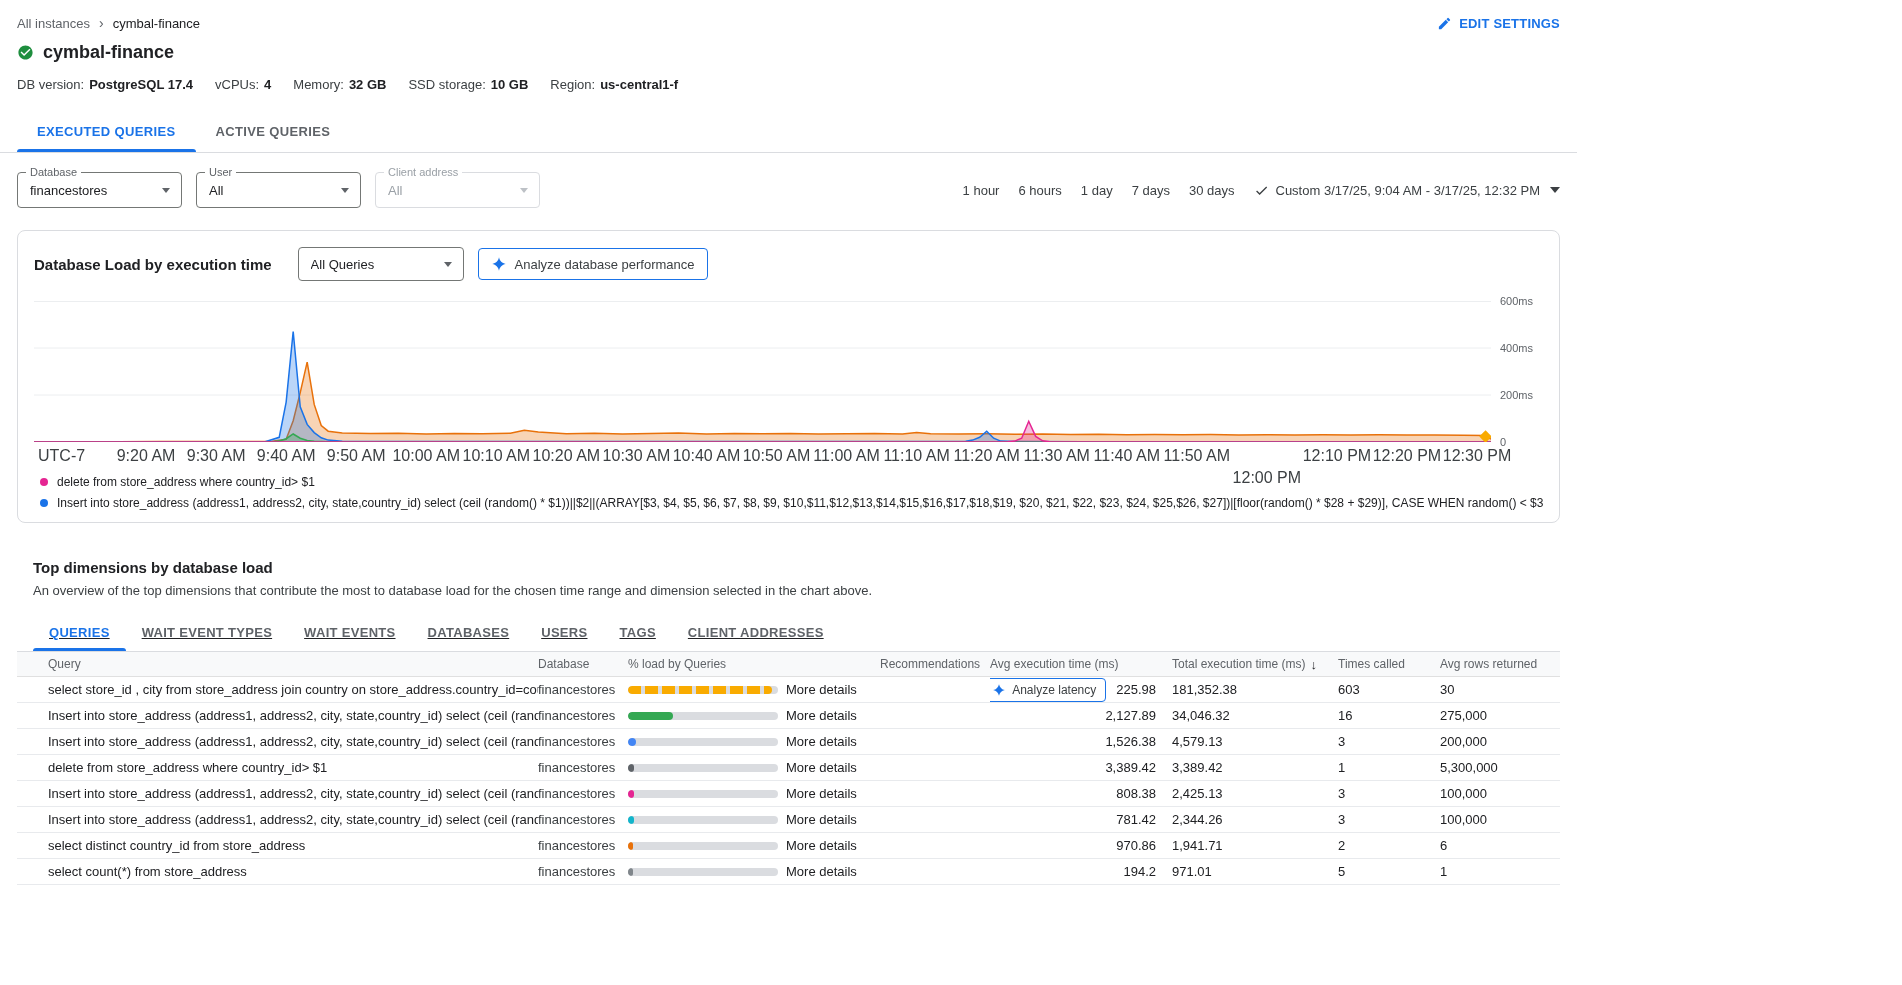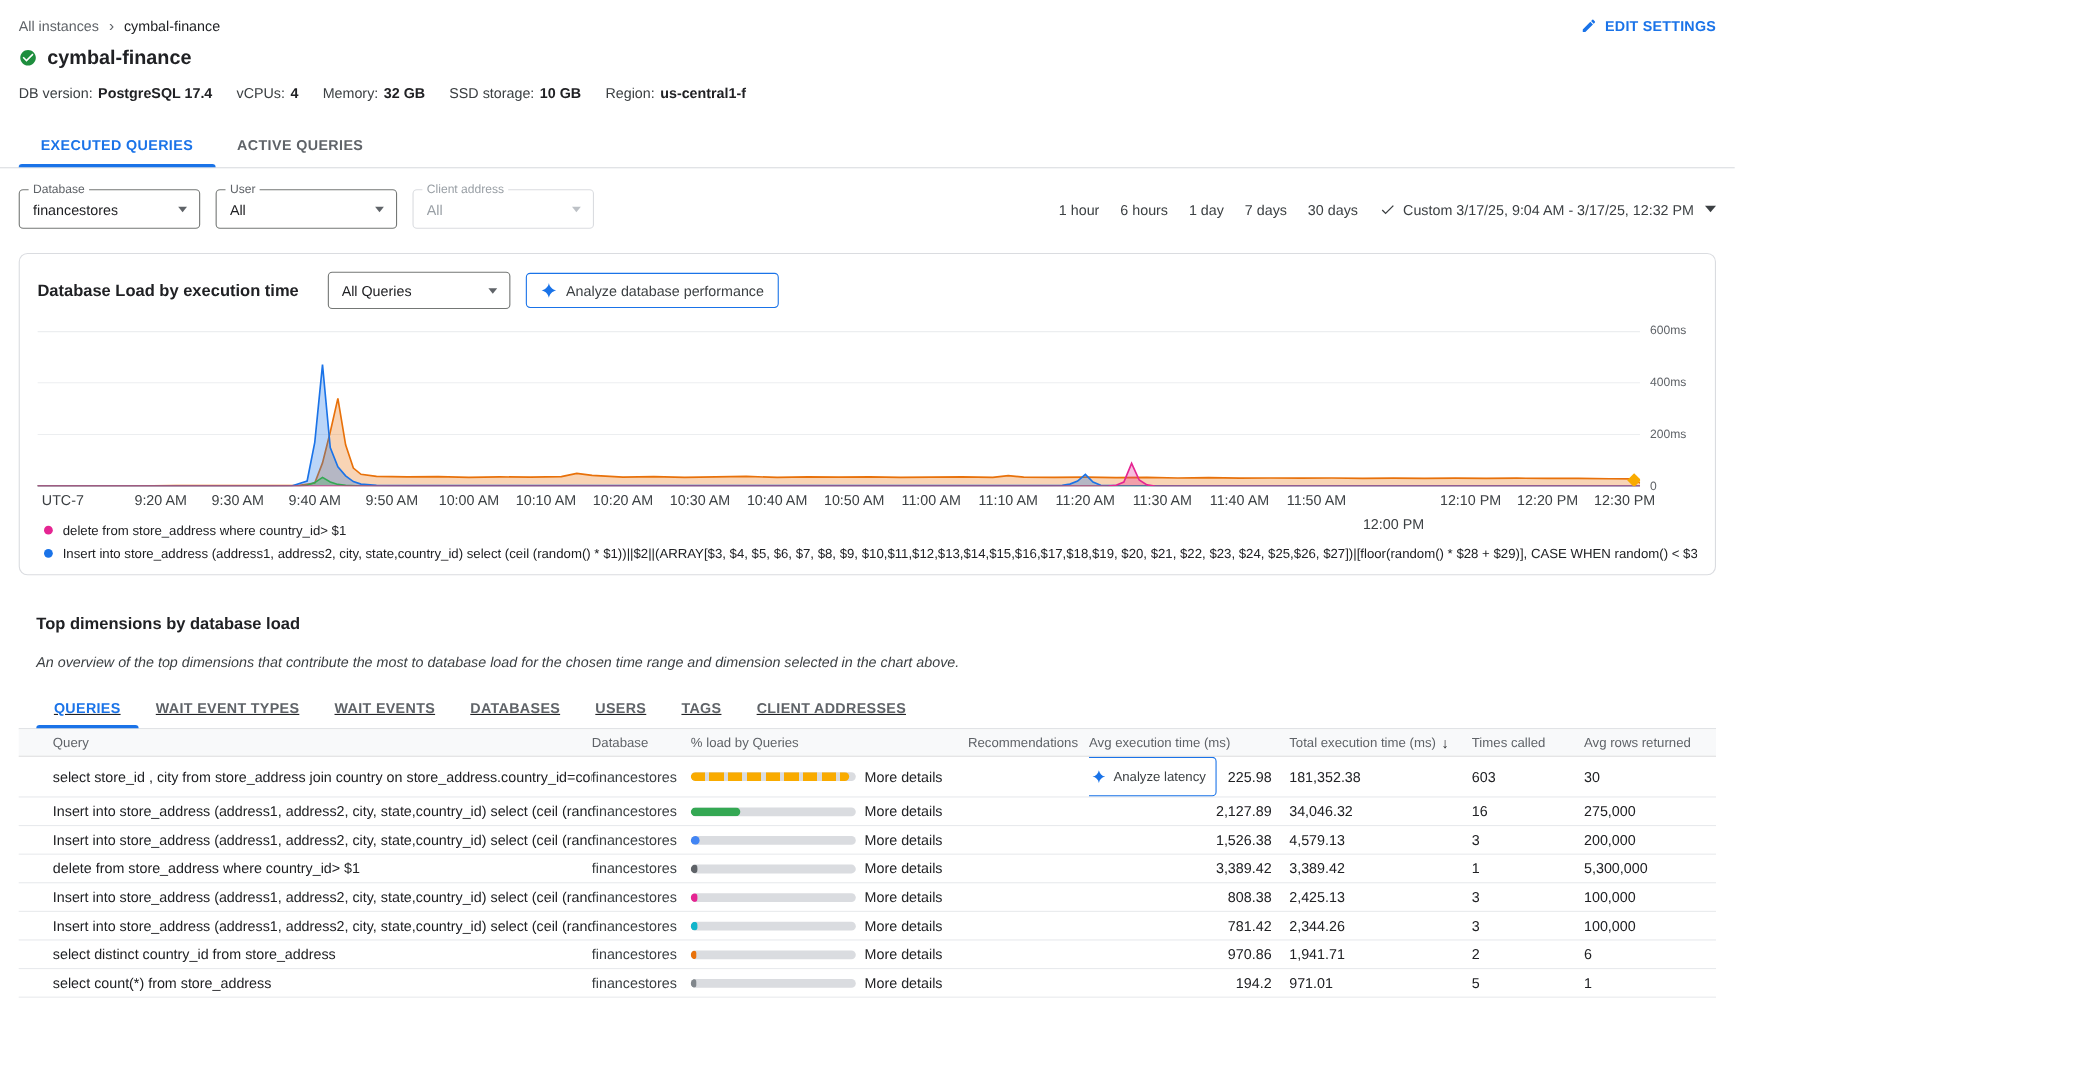--- a/index.html
+++ b/index.html
@@ -60,52 +60,52 @@
     border:1px solid #1a73e8; border-radius:4px; font-size:13px; color:#3c4043; font-weight:500; cursor:pointer;
     font-family:"Liberation Sans", sans-serif; }
   .spark-icon { width:16px; height:16px; fill:#1a73e8; flex:none; }
 
   .plot-wrap { display:flex; margin-top:20px; }
   .plot { flex:1; position:relative; }
   #chart-svg { width:100%; height:141px; display:block; }
   .y-labels { width:52px; position:relative; height:141px; }
   .y-label { position:absolute; left:9px; font-size:11px; color:#5f6368; white-space:nowrap; }
   .x-labels { position:relative; height:16px; margin-top:5px; }
-  .x-label { position:absolute; top:0; transform:translateX(-50%); font-size:13px; color:#3c4043; white-space:nowrap; }
+  .x-label { position:absolute; top:0; transform:translateX(-50%); font-size:16px; color:#3c4043; white-space:nowrap; }
 
   .legend { margin-top:12px; display:flex; flex-direction:column; gap:7px; padding-left:6px; }
   .legend-item { display:flex; align-items:center; gap:9px; font-size:12px; color:#202124; max-width:100%; cursor:pointer; }
   .legend-dot { width:8px; height:8px; border-radius:50%; flex:none; }
   .legend-text { white-space:nowrap; overflow:hidden; }
 
   
   .top-dims { margin:36px 17px 0 17px; }
   .top-dims h2 { font-size:15px; font-weight:bold; color:#202124; padding-left:16px; }
-  .top-dims .subtitle { font-size:13px; color:#3c4043; margin-top:18px; padding-left:16px;font-style:italic; }
+  .top-dims .subtitle { font-size:13px; color:#3c4043; margin-top:7px; padding-left:16px; }
   .sub-tabs { display:flex; margin-top:17px; border-bottom:1px solid #dadce0; padding-left:16px;text-decoration:underline; }
   .sub-tab { padding:0 16px; height:36px; line-height:36px; font-size:13px; font-weight:bold; letter-spacing:.3px; color:#5f6368; cursor:pointer; position:relative; }
   .sub-tab.active { color:#1a73e8; }
   .sub-tab.active::after { content:""; position:absolute; left:0; right:0; bottom:0; height:3px; background:#1a73e8; border-radius:3px 3px 0 0; }
 
   .dims-table { --cols: 521px 90px 252px 110px 182px 166px 102px minmax(90px,1fr); }
   .thead { display:grid; grid-template-columns:var(--cols); align-items:center; height:25px;
     background:#f8f9fa; border-bottom:1px solid #e0e0e0; font-size:12px; color:#5f6368; }
   .th { display:flex; align-items:center; gap:5px; white-space:nowrap; overflow:hidden; }
   .th.first { padding-left:31px; }
   .sort-arrow { font-size:13px; color:#202124; font-weight:bold; }
   .trow { display:grid; grid-template-columns:var(--cols); align-items:center; min-height:26px; border-bottom:1px solid #e8eaed; font-size:13px; }
   .td { white-space:nowrap; overflow:hidden; }
   .td.query { padding-left:31px; padding-right:14px; color:#202124; cursor:pointer; }
   .td.db { color:#3c4043; }
   .td.load { display:flex; align-items:center; gap:8px; overflow:visible; }
   .bar-track { width:150px; height:8px; border-radius:4px; background:#dadce0; overflow:hidden; flex:none; }
   .bar-fill { display:block; height:100%; border-radius:4px; }
   .more-details { color:#202124; font-weight:500; cursor:pointer; }
   .td.avg { display:flex; justify-content:flex-end; align-items:center; gap:10px; padding-right:16px; }
-  .analyze-latency { display:flex; align-items:center; gap:6px; height:36px; padding:0 9px; background:#fff;
+  .analyze-latency { display:flex; align-items:center; gap:6px; height:24px; padding:0 9px; background:#fff;
     border:1px solid #1a73e8; border-radius:4px; font-size:12px; color:#3c4043; font-weight:500; cursor:pointer;
     font-family:"Liberation Sans", sans-serif; flex:none; }
   .analyze-latency .spark-icon { width:14px; height:14px; }
 </style>
 </head>
 <body>
 
 <div class="content">
 
   <div class="topbar">

